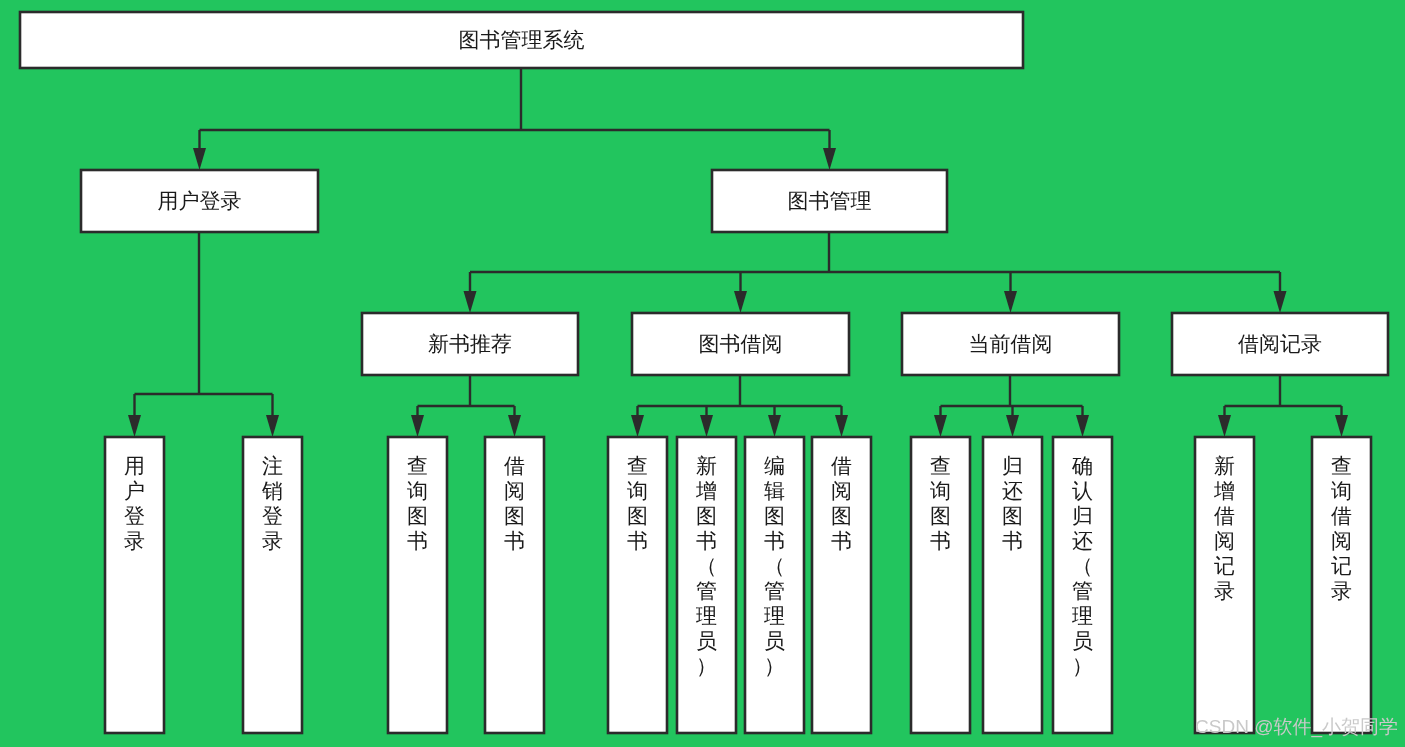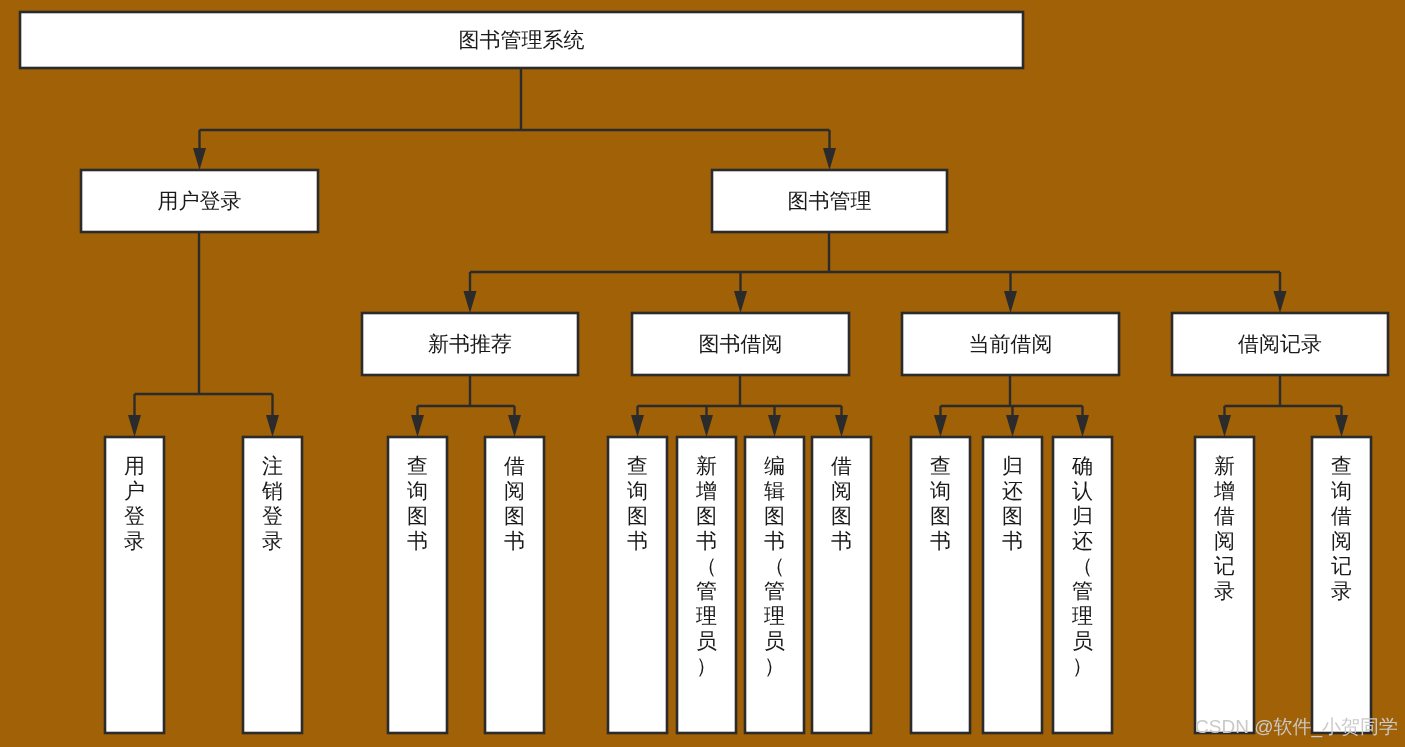--- a/index.html
+++ b/index.html
@@ -8,21 +8,21 @@
     padding: 0;
     background: #ffffff;
   }
   body {
     font-family: "Liberation Sans", "DejaVu Sans", sans-serif;
   }
   #diagram-root {
     position: relative;
     width: 1405px;
     height: 747px;
-    background: #a16207;
+    background: #22c55e;
     overflow: hidden;
   }
   svg#flowchart {
     position: absolute;
     left: 0;
     top: 0;
     width: 1405px;
     height: 747px;
     display: block;
   }

